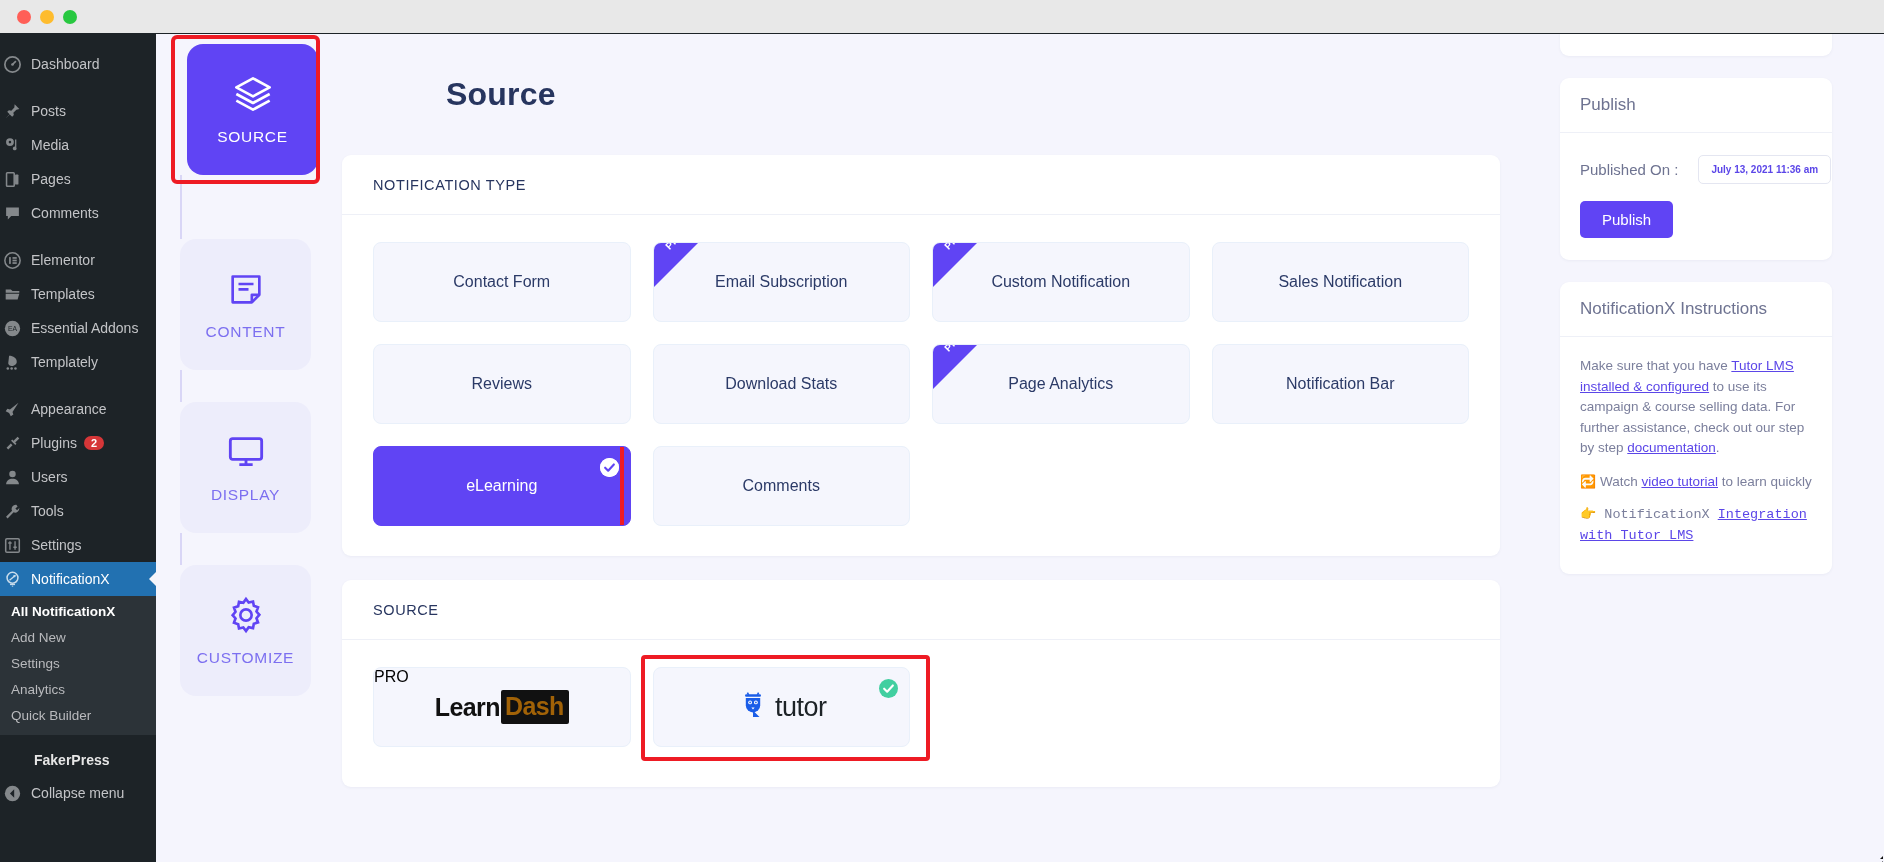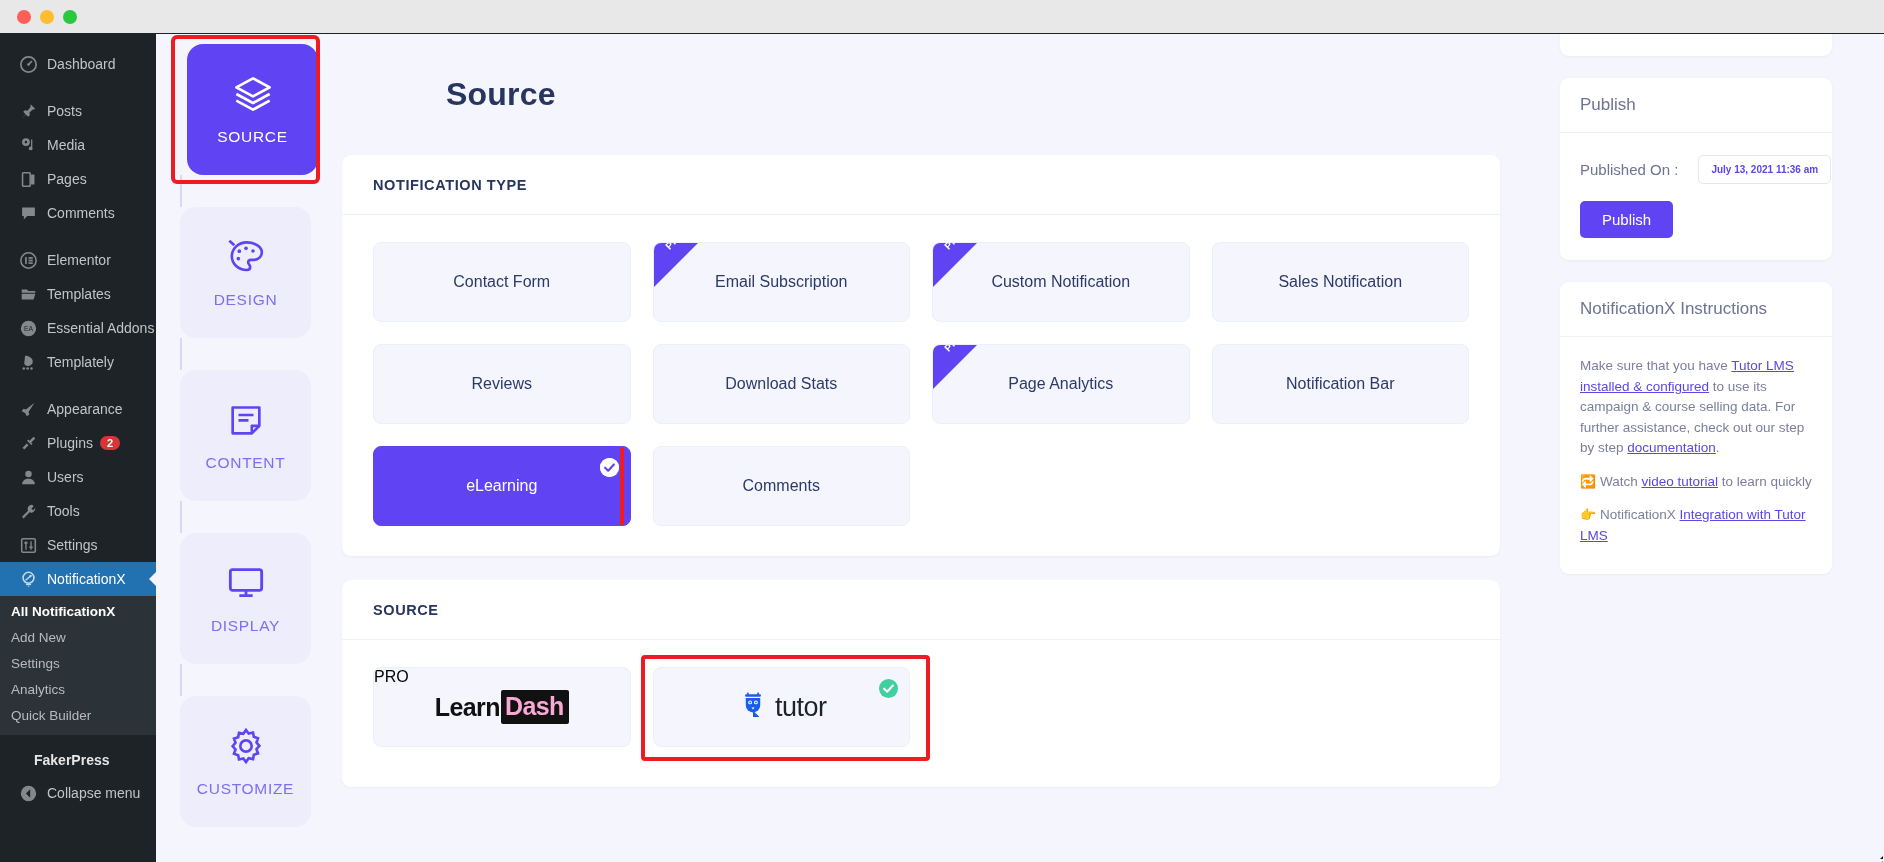--- a/index.html
+++ b/index.html
@@ -28,21 +28,21 @@
   #wp-sidebar {
     position: absolute; left: 0; top: 34px;
     width: 156px; height: 828px;
     background: #1d2327;
     color: #c3c4c7;
     font-size: 14px;
     overflow: hidden;
   }
   .wp-item {
     display: flex; align-items: center;
-    height: 34px; padding-left: 18px;
+    height: 34px; padding-left: 2px;
     color: #c3c4c7; cursor: pointer;
     position: relative;
   }
   .wp-item .wp-ico {
     width: 20px; height: 20px; margin-right: 9px;
     display: inline-flex; align-items: center; justify-content: center;
     opacity: .75;
   }
   .wp-item .wp-ico svg { width: 17px; height: 17px; fill: #a7aaad; }
   .wp-item.active { background: #2271b1; color: #fff; }
@@ -127,21 +127,21 @@
     background: #fff;
     border-radius: 9px;
     margin: 0 0 0 0;
     width: 1158px;
     margin-left: 2px;
     box-shadow: 0 1px 3px rgba(39,53,95,.05);
   }
   .panel-head {
     padding: 22px 0 21px 31px;
     border-bottom: 1px solid #eef0f7;
-    font-size: 14.5px; font-weight: bold; color: #27355f;
+    font-size: 14.5px; font-weight: normal; color: #27355f;
     letter-spacing: .6px;
   }
   .panel-body { padding: 27px 31px 30px 31px; }
   .grid {
     display: grid;
     grid-template-columns: repeat(4, 1fr);
     gap: 22px 22px;
   }
   .card {
     height: 80px; border-radius: 8px;
@@ -193,21 +193,21 @@
   .logo-card {
     height: 80px; border-radius: 8px;
     background: #f5f6fd; border: 1px solid #e9f0fa;
     display: flex; align-items: center; justify-content: center;
     cursor: pointer; position: relative; overflow: visible;
   }
   .logo-card .inner-clip {
     position: absolute; inset: 0; overflow: hidden; border-radius: 8px;
   }
   .ld-logo { display: flex; align-items: center; font-size: 25px; font-weight: bold; color: #111; letter-spacing: -.6px; }
-  .ld-logo .dash { background: #111; color: #f9a8d4; padding: 2px 5px 3px 4px; margin-left: 1px; border-radius: 2px; }
+  .ld-logo .dash { background: #111; color: #a16207; padding: 2px 5px 3px 4px; margin-left: 1px; border-radius: 2px; }
   .tutor-logo { display: flex; align-items: center; gap: 5px; }
   .tutor-logo .tname { font-size: 27px; color: #1d2327; letter-spacing: -.5px; }
 
   
   #right-col {
     position: absolute; left: 1390px; top: 0;
     width: 338px; height: 692px;
   }
   .rcard {
     background: #fff; border-radius: 9px;
@@ -457,31 +457,20 @@
               <path d="M12 2.6 L22 8 L12 13.4 L2 8 Z"></path>
               <path d="M2 12 L12 17.4 L22 12"></path>
               <path d="M2 16 L12 21.4 L22 16"></path>
             </svg></span>
         <span class="slabel">SOURCE</span>
       </div>
       <div id="step-highlight"></div>
     </div>
     <div class="connector"></div>
 
-    <div class="step">
-      <span class="sico"><svg viewBox="0 0 24 24" fill="none" stroke="#6044f4" stroke-width="1.6">
-            <path d="M12.5 3.2 c-5 0-9 3.7-9 8.3 c0 4.6 4 8.3 9 8.3 c1.3 0 2-0.8 2-1.8 c0-1.4-1.2-1.6-1.2-2.7 c0-0.9 0.8-1.6 1.8-1.6 h1.6 c2.8 0 4.8-2 4.8-4.6 C21.5 6.2 17.5 3.2 12.5 3.2 Z"></path>
-            <circle cx="8" cy="8.5" r="1.1" fill="#6044f4" stroke="none"></circle>
-            <circle cx="12" cy="6.8" r="1.1" fill="#6044f4" stroke="none"></circle>
-            <circle cx="16.2" cy="8.4" r="1.1" fill="#6044f4" stroke="none"></circle>
-            <circle cx="7.4" cy="13" r="1.1" fill="#6044f4" stroke="none"></circle>
-            <path d="M5 5 L2 2.2" stroke-width="1.6"></path>
-          </svg></span>
-      <span class="slabel">DESIGN</span>
-    </div>
     <div class="connector"></div>
 
     <div class="step">
       <span class="sico"><svg viewBox="0 0 24 24" fill="none" stroke="#6044f4" stroke-width="1.6" stroke-linejoin="round">
             <path d="M4 4.5 h16 v11 l-4.5 4.5 H4 Z"></path>
             <path d="M20 15.5 h-4.5 v4.5"></path>
             <path d="M7.5 9 h9 M7.5 12.2 h6"></path>
           </svg></span>
       <span class="slabel">CONTENT</span>
     </div>
@@ -633,21 +622,21 @@
 
     <div class="rcard" style="margin-top:22px;">
       <div class="rcard-head">NotificationX Instructions</div>
       <div class="instr-body">
         <div class="instr-p">
           <span>Make sure that you have </span><a href="#">Tutor LMS installed &amp; configured</a><span> to use its campaign &amp; course selling data. For further assistance, check out our step by step </span><a href="#">documentation</a><span>.</span>
         </div>
         <div class="instr-p">
           <span class="emoji">🔁</span><span> Watch </span><a href="#">video tutorial</a><span> to learn quickly</span>
         </div>
-        <div class="instr-p" style="margin-bottom:8px;">
+        <div class="instr-p" style="margin-bottom:8px;font-family:Liberation Mono, monospace;">
           <span class="emoji">👉</span><span> NotificationX </span><a href="#">Integration with Tutor LMS</a>
         </div>
       </div>
     </div>
 
   </div>
 
   <div id="corner">
     <svg viewBox="0 0 10 10">
         <path d="M10 10 L10 6 L6 10 Z" fill="#111"></path>

